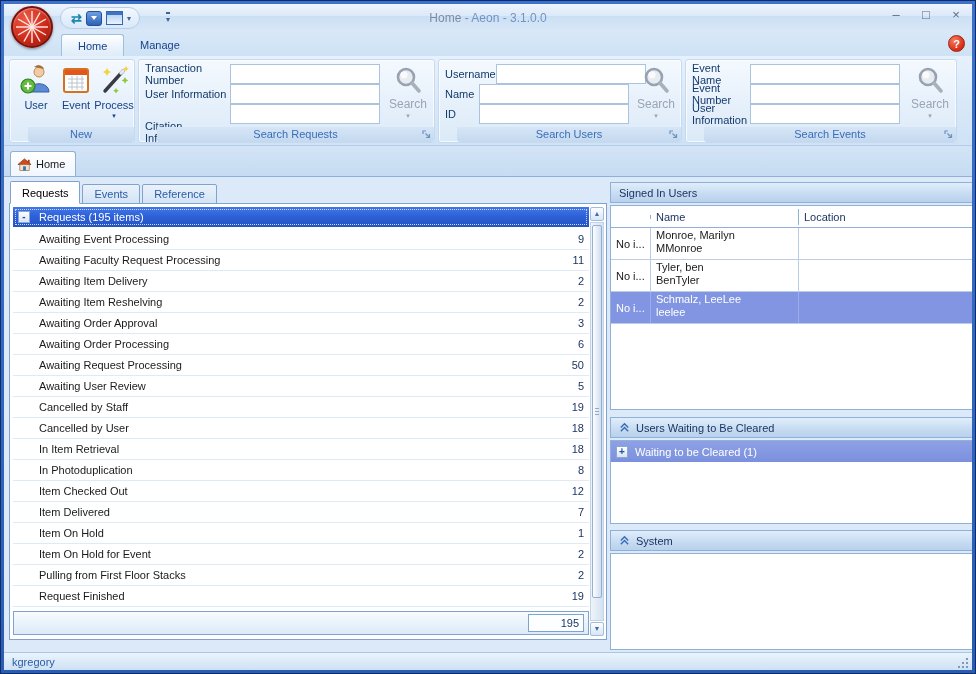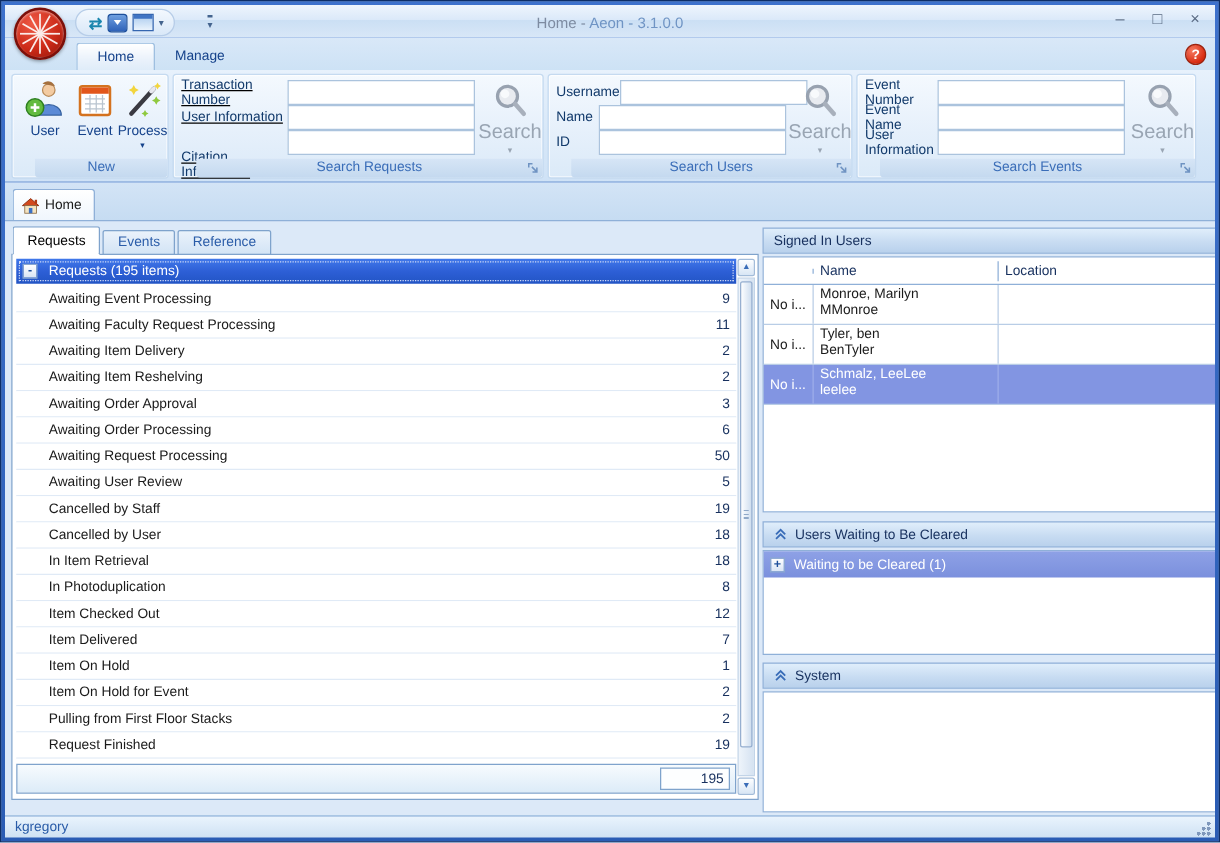--- a/index.html
+++ b/index.html
@@ -51,21 +51,21 @@
   .g-usr { left:434px; width:244px; }
   .g-evt { left:681px; width:272px; }
   .bigbtn { position:absolute; top:4px; width:40px; height:62px; display:flex; flex-direction:column; align-items:center; }
   .bigbtn .blabel { font-size:11px; color:#15428b; margin-top:3px; }
   .bigbtn .barrow { font-size:7px; color:#15428b; margin-top:1px; }
   .fieldarea { position:absolute; left:6px; top:4px; bottom:18px; display:flex; flex-direction:column; justify-content:space-between; }
   .frow { display:flex; align-items:center; height:20px; }
   .flabel { font-size:11px; color:#123a6b; }
   .finput { height:20px; border:1px solid #abc3dd; background:#fff; font-size:11px; padding:0 3px; font-family:"Liberation Sans",sans-serif; }
   .searchbtn { position:absolute; top:5px; width:46px; height:62px; display:flex; flex-direction:column; align-items:center; }
-  .searchbtn .slabel { font-size:16px; color:#99a5b3; margin-top:2px; }
+  .searchbtn .slabel { font-size:12px; color:#99a5b3; margin-top:2px; }
   .searchbtn .sarrow { font-size:7px; color:#99a5b3; margin-top:1px; }
 
   
   .docstrip { position:absolute; left:0; top:142px; right:0; height:30px; background:linear-gradient(180deg,#d3e4f6,#c6dcf2); }
   .doctab { position:absolute; left:6px; top:5px; height:25px; padding:0 10px 0 6px; display:flex; align-items:center; gap:4px;
     background:linear-gradient(180deg,#ffffff,#f0f6fd); border:1px solid #8fb0d8; border-bottom:none; border-radius:3px 3px 0 0;
     font-size:11px; color:#1a1a1a; z-index:2; }
 
   
   .content { position:absolute; left:0; top:172px; right:0; height:476px; background:#dce9f8; border-top:1px solid #8fb0d8; }
@@ -227,21 +227,21 @@
             <path d="M28 2 l1 1.8 1.8 1 -1.8 1 -1 1.8 -1 -1.8 -1.8 -1 1.8 -1 z" fill="#f2d53e"></path>
             <path d="M18 24 l1 1.8 1.8 1 -1.8 1 -1 1.8 -1 -1.8 -1.8 -1 1.8 -1 z" fill="#8fc93f"></path>
           </svg>
           <span class="blabel">Process</span>
           <span class="barrow">▾</span>
         </div>
         <div class="rgroup-caption">New</div>
       </div>
 
       <div class="rgroup g-req">
-        <div class="fieldarea" style="right:54px;text-decoration:underline;">
+        <div class="fieldarea" style="right:54px;">
           <div class="frow">
             <span class="flabel" style="width:106px;">Transaction Number</span>
             <input class="finput" style="flex: 1 1 0%;" value="">
           </div>
           <div class="frow">
             <span class="flabel" style="width:106px;">User Information</span>
             <input class="finput" style="flex: 1 1 0%;" value="">
           </div>
           <div class="frow">
             <span class="flabel" style="width:106px;margin-top:36px;">Citation Information</span>
@@ -291,25 +291,25 @@
         <div class="rgroup-caption">Search Users</div>
         <svg class="launcher" viewBox="0 0 11 11">
           <path d="M2 5 V2 H5" stroke="#6f93c2" fill="none" stroke-width="1.2"></path>
           <path d="M4.5 4.5 L8.5 8.5 M8.5 5 V8.5 H5" stroke="#6f93c2" fill="none" stroke-width="1.2"></path>
         </svg>
       </div>
 
       <div class="rgroup g-evt">
         <div class="fieldarea" style="right:56px;">
           <div class="frow">
+            <span class="flabel" style="width:82px;">Event Name</span>
+            <input class="finput" style="flex: 1 1 0%;" value="">
+          </div>
+          <div class="frow">
             <span class="flabel" style="width:82px;">Event Number</span>
-            <input class="finput" style="flex: 1 1 0%;" value="">
-          </div>
-          <div class="frow">
-            <span class="flabel" style="width:82px;">Event Name</span>
             <input class="finput" style="flex: 1 1 0%;" value="">
           </div>
           <div class="frow">
             <span class="flabel" style="width:82px;">User Information</span>
             <input class="finput" style="flex: 1 1 0%;" value="">
           </div>
         </div>
         <div class="searchbtn" style="right:3px;">
           <svg width="30" height="30" viewBox="0 0 30 30">
             <circle cx="13" cy="12" r="8" fill="#e8ebf0" stroke="#98a2b0" stroke-width="2.6"></circle>

